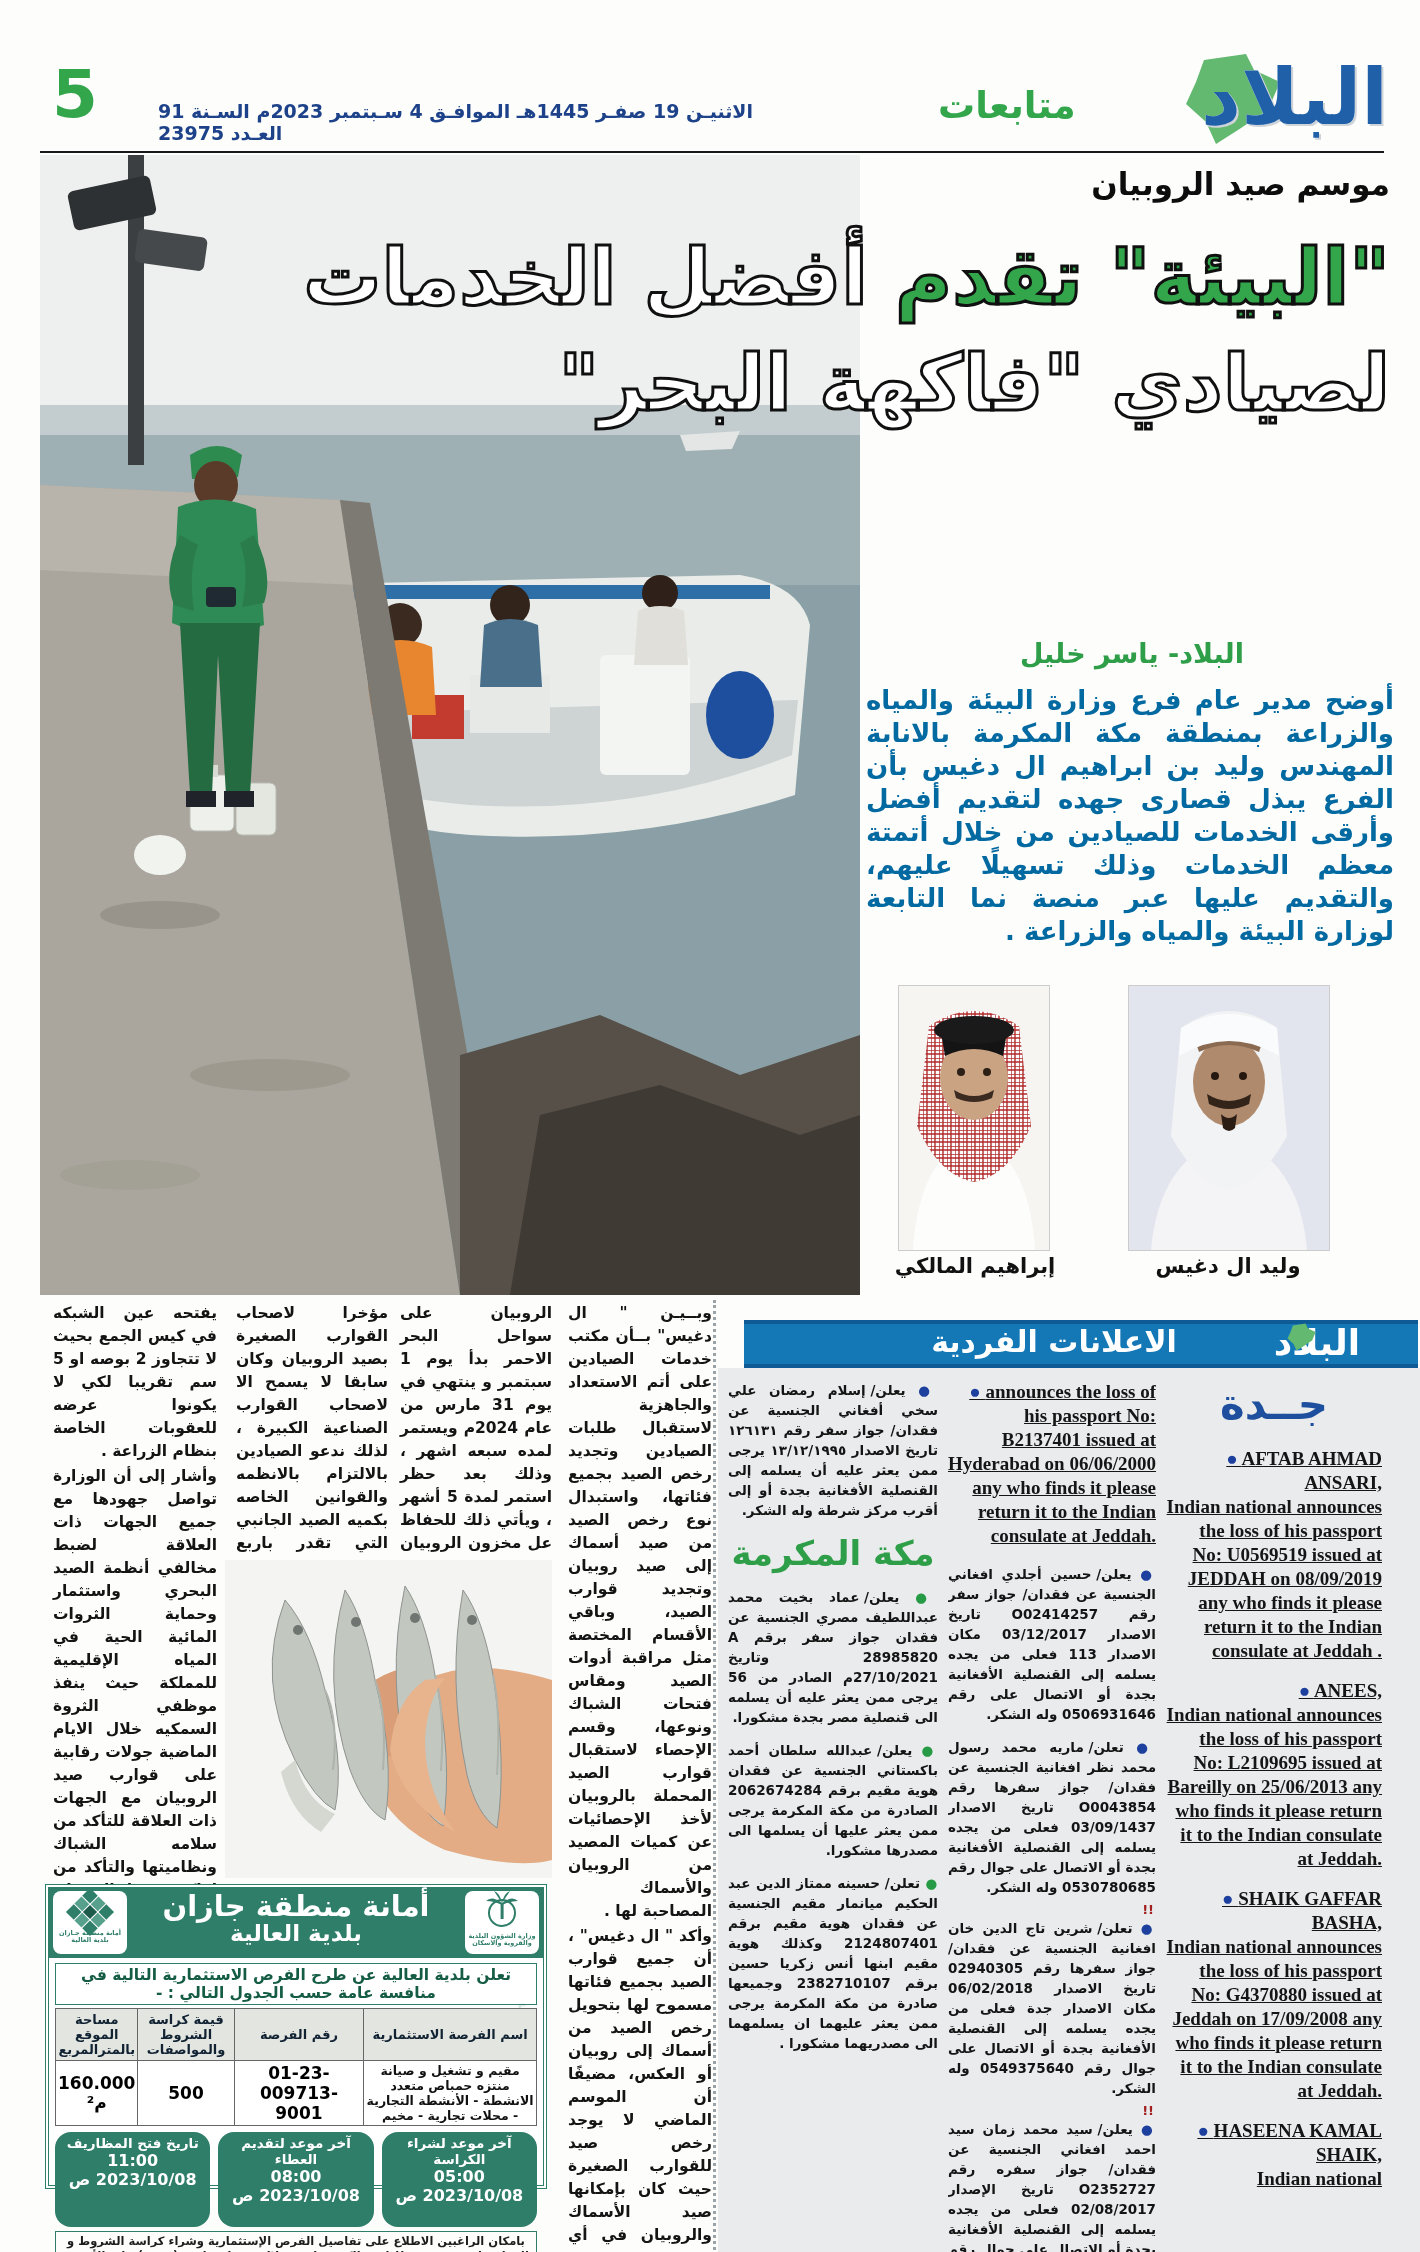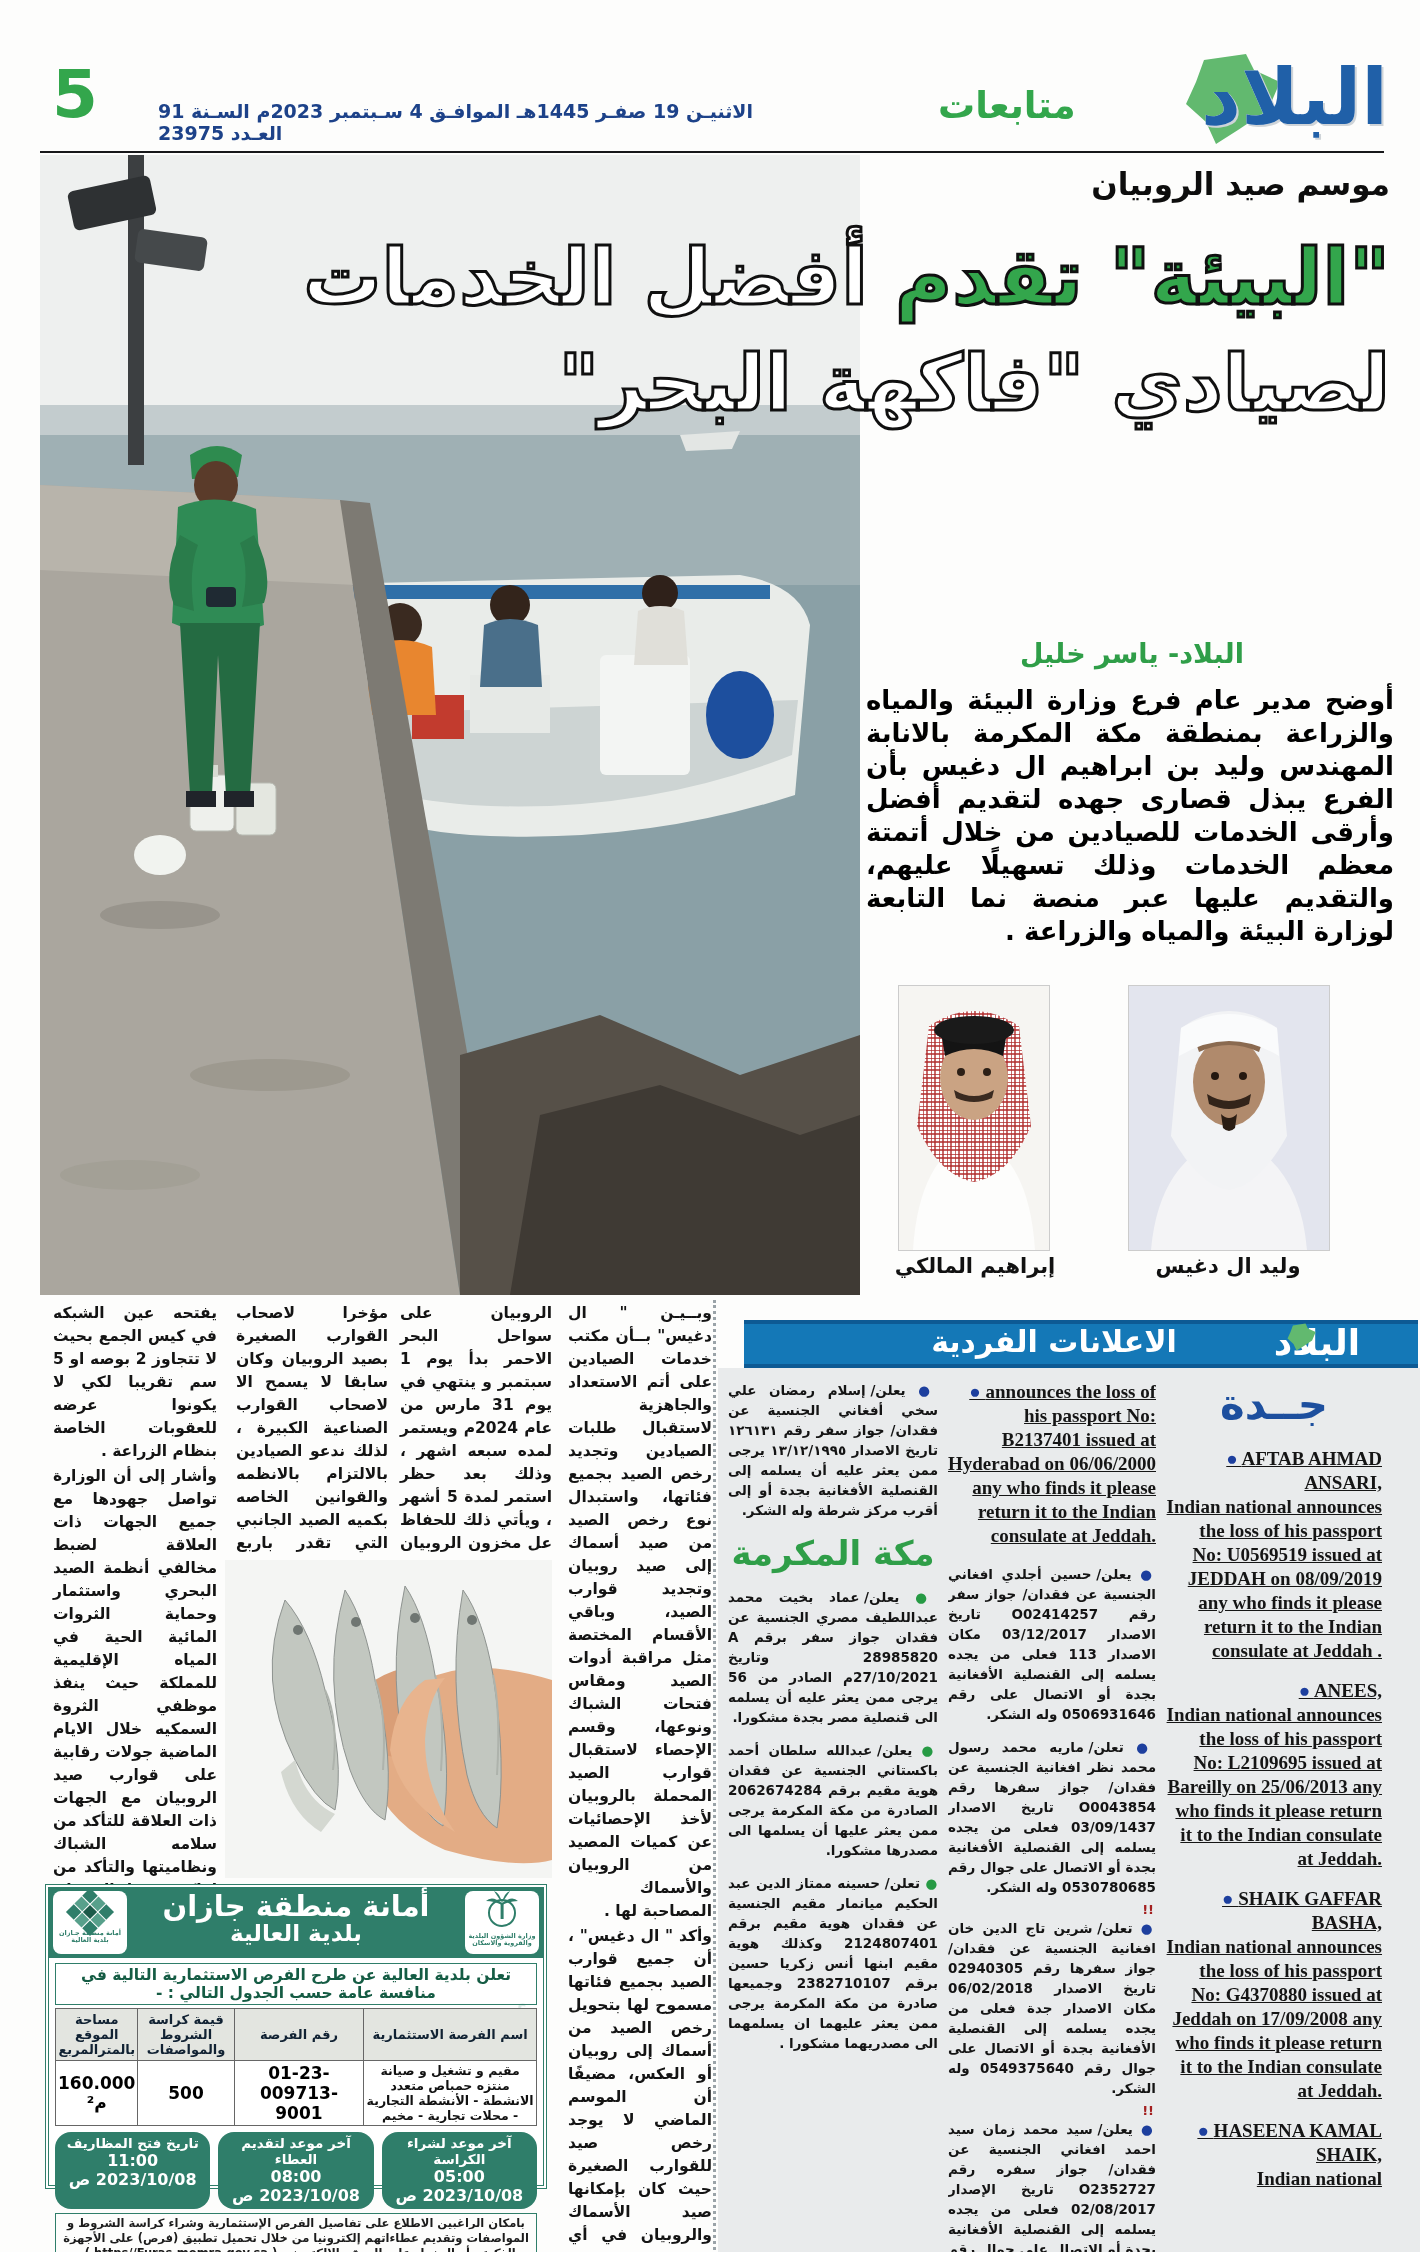--- a/index.html
+++ b/index.html
@@ -15,21 +15,21 @@
   .masthead .word{position:absolute;right:0;top:2px;font-size:78px;font-weight:900;color:#2060a8;line-height:1;
       text-shadow:0 0 0 #fff,2px 2px 0 #cfd4d8;}
   .header-rule{left:40px;top:151px;width:1344px;height:2px;background:#17181a;}
   
   .kicker{left:760px;top:166px;width:630px;text-align:right;direction:rtl;font-size:31px;font-weight:900;color:#0d0d0d;}
   .headline{left:150px;top:224px;width:1240px;direction:rtl;text-align:right;font-weight:900;
             font-size:78px;line-height:106px;letter-spacing:-1px;}
   .hl-green{color:#33a64c;-webkit-text-stroke:3px #101010;}
   .hl-white{color:#ffffff;-webkit-text-stroke:3px #101010;}
   .byline{left:870px;top:638px;width:524px;text-align:center;font-size:27px;font-weight:900;color:#2f9e48;direction:rtl;}
-  .lead{left:866px;top:684px;width:528px;font-size:26px;line-height:33px;font-weight:800;color:#000000;
+  .lead{left:866px;top:684px;width:528px;font-size:26px;line-height:33px;font-weight:800;color:#0369a1;
         direction:rtl;text-align:justify;}
   
   .portrait{border:1px solid #ccc;overflow:hidden;background:#fff;}
   .caption{font-size:21px;font-weight:900;color:#111;text-align:center;direction:rtl;}
   
   .news-col{font-size:15.5px;line-height:23px;font-weight:700;color:#141414;direction:rtl;text-align:justify;overflow:hidden;}
   .news-col .par{margin:0 0 2px 8px;}
   
   .photo-frame{overflow:hidden;}
   
@@ -59,21 +59,21 @@
   .mosaic{width:34px;height:34px;margin:4px auto 1px;display:grid;grid-template-columns:repeat(3,1fr);gap:1px;transform:rotate(45deg);}
   .mosaic i{background:#2f7e6a;} .mosaic i:nth-child(2n){background:#57a08b;} .mosaic i:nth-child(5){background:#1c5a49;}
   .jz-announce{margin:5px 6px 3px;border:1px solid #2f7e6a;padding:2px 4px;font-size:15.5px;font-weight:900;color:#155c44;
                text-align:center;direction:rtl;}
   table.jz-tbl{width:calc(100% - 12px);margin:0 6px;border-collapse:collapse;direction:rtl;position:relative;z-index:2;background:transparent;}
   .jz-tbl th{background:#e3e5e0;border:1px solid #666;font-size:13px;font-weight:900;color:#123;padding:3px 2px;}
   .jz-tbl td{border:1px solid #666;font-weight:900;text-align:center;padding:2px;}
   .td-name{font-size:12.5px;line-height:15px;color:#111;}
   .td-num{font-size:17px;direction:ltr;}
   .jz-pills{display:flex;direction:rtl;gap:8px;margin:6px 6px 4px;}
-  .pill{flex:1;background:#2f7e6a;border-radius:16px;color:#fff;text-align:center;padding:3px 2px 4px;}
+  .pill{flex:1;background:#2f7e6a;border-radius:16px;color:#fff;text-align:center;padding:3px 2px 22px;}
   .pill .pl{font-size:13.5px;font-weight:900;direction:rtl;}
   .pill .pv{font-size:16px;font-weight:900;direction:rtl;}
   .jz-note{margin:0 6px;border:1px solid #2f7e6a;padding:2px 4px;font-size:11.5px;line-height:15px;font-weight:700;
            color:#1c1c1c;text-align:center;direction:rtl;}
   .jz-water{position:absolute;right:14px;top:118px;font-size:40px;font-weight:900;color:rgba(47,126,106,.16);direction:rtl;z-index:1;}
 </style>
 </head>
 <body>
 
 <div id="page">

